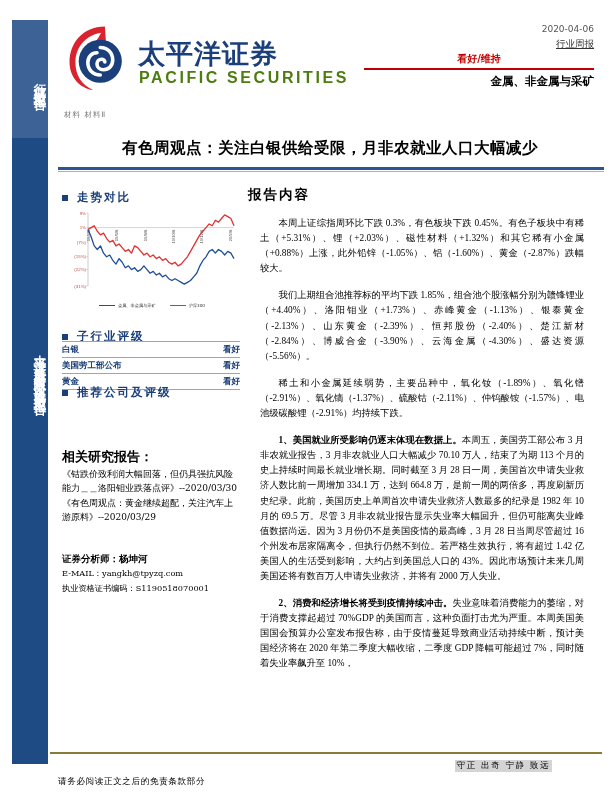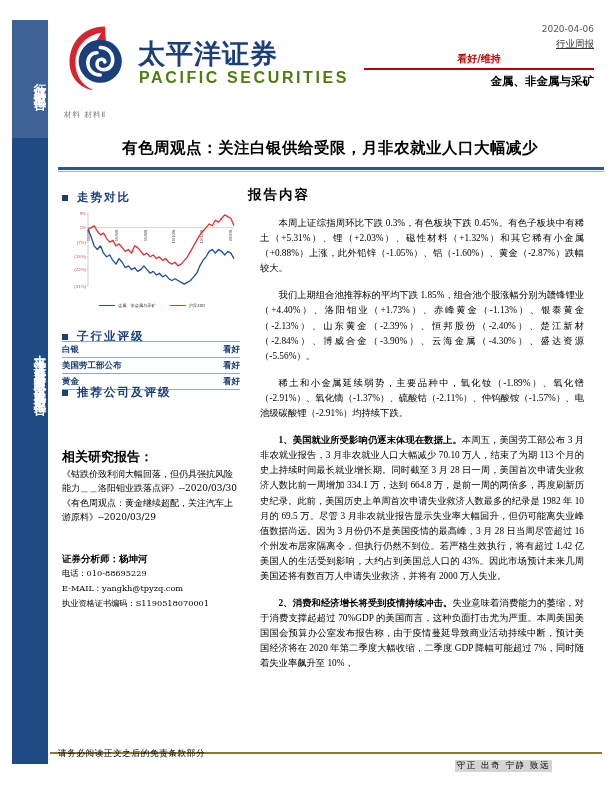--- a/index.html
+++ b/index.html
@@ -275,21 +275,21 @@
     position: absolute;
     left: 50px;
     top: 752px;
     width: 552px;
     height: 2px;
     background: #8a7a33;
   }
   .footer-left {
     position: absolute;
     left: 58px;
-    top: 748px;
+    top: 776px;
     font-family: "DejaVu Serif","Liberation Serif", serif;
     font-size: 8.6px;
     color: #000;
     letter-spacing: 0.6px;
   }
   .footer-right {
     position: absolute;
     right: 60px;
     top: 760px;
     font-family: "DejaVu Serif","Liberation Serif", serif;
@@ -406,23 +406,20 @@
 
   <div class="lcol" style="top:448px;">
     <div class="rr-head">相关研究报告：</div>
     <div class="rr-item">《钴跌价致利润大幅回落，但仍具强抗风险能力＿＿洛阳钼业跌落点评》--2020/03/30</div>
     <div class="rr-item">《有色周观点：黄金继续超配，关注汽车上游原料》--2020/03/29</div>
   </div>
 
   <div class="lcol" style="top:553px;">
     <div class="an-head">证券分析师：杨坤河</div>
     <div class="an-line">
-      <span>电话：</span><span>010-88695229</span>
-    </div>
-    <div class="an-line">
       <span>E-MAIL：</span><span>yangkh@tpyzq.com</span>
     </div>
     <div class="an-line">
       <span>执业资格证书编码：</span><span>S1190518070001</span>
     </div>
   </div>
 
   <div id="content">
     <div class="content-title">报告内容</div>
     <p class="para">本周上证综指周环比下跌 0.3%，有色板块下跌 0.45%。有色子板块中有稀土（+5.31%）、锂（+2.03%）、磁性材料（+1.32%）和其它稀有小金属（+0.88%）上涨，此外铅锌（-1.05%）、铝（-1.60%）、黄金（-2.87%）跌幅较大。</p>

